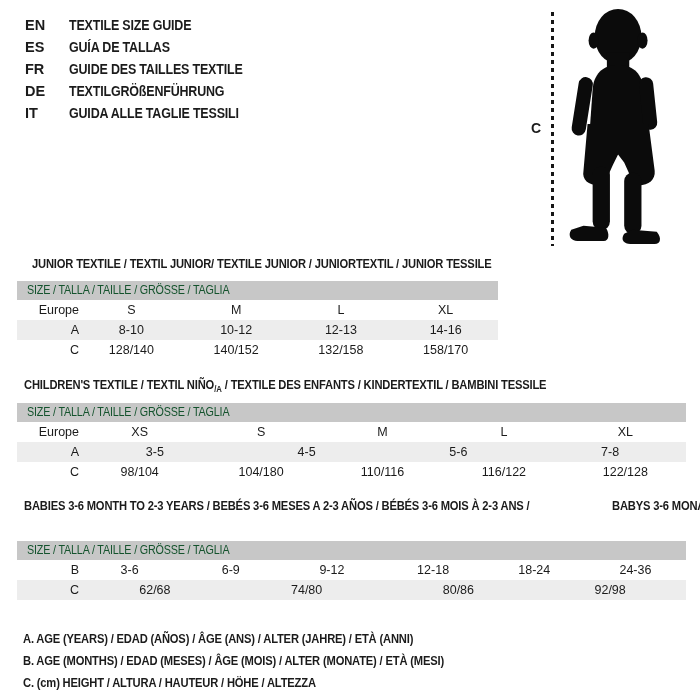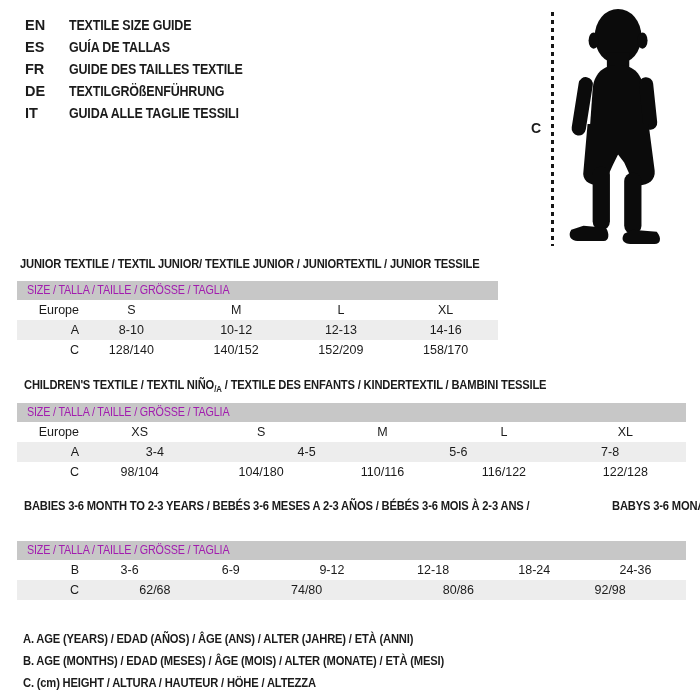--- a/index.html
+++ b/index.html
@@ -16,30 +16,30 @@
   
   .figure{position:absolute;left:530px;top:8px;width:160px;height:240px;}
   .dotline{position:absolute;left:21px;top:4px;width:3px;height:234px;
     background:repeating-linear-gradient(to bottom,#161616 0 4px,transparent 4px 8px);}
   .cmark{position:absolute;left:1px;top:112px;font-weight:700;font-size:14px;}
   .figure svg{position:absolute;left:33px;top:0;}
   
   .sec-title{position:absolute;font-weight:700;font-size:13px;white-space:nowrap;}
   .tline{height:21px;line-height:21px;}
   .sub{font-size:9px;position:relative;top:3px;letter-spacing:0;}
-  .s0-title{left:20px;top:253px;}
+  .s0-title{left:32px;top:253px;}
   .s1-title{left:24px;top:374px;}
   .s2-title{left:24px;top:495px;}
   
   .stable{position:absolute;left:17px;}
   .s0-table{top:281px;width:481px;}
   .s1-table{top:403px;width:669px;}
   .s2-table{top:541px;width:669px;}
   .bar{height:19px;line-height:19px;background:#c7c7c7;padding-left:10px;
-       font-size:12.5px;color:#a21caf;}
+       font-size:12.5px;color:#14532d;}
   .trow{display:flex;height:20px;line-height:20px;font-size:12.5px;}
   .trow.shaded{background:#ededed;}
   .row-label{flex:0 0 54px;padding-left:8px;text-align:right;}
   .cellv{flex:1;text-align:center;}
   
   .footnotes{position:absolute;left:23px;top:628px;}
   .fnote{height:22px;line-height:22px;font-weight:700;font-size:13px;white-space:nowrap;}
 </style>
 </head>
 <body>
@@ -105,38 +105,38 @@
           <span class="row-label">A</span>
           <span class="cellv">8-10</span>
           <span class="cellv">10-12</span>
           <span class="cellv">12-13</span>
           <span class="cellv">14-16</span>
         </div>
         <div class="trow">
           <span class="row-label">C</span>
           <span class="cellv">128/140</span>
           <span class="cellv">140/152</span>
-          <span class="cellv">152/209</span>
+          <span class="cellv">132/158</span>
           <span class="cellv">158/170</span>
         </div>
       </div>
       <div class="sec-title s1-title"><div class="tline cond"><span>CHILDREN'S TEXTILE / TEXTIL NIÑO</span><span class="sub">/A</span><span> / TEXTILE DES ENFANTS / KINDERTEXTIL / BAMBINI TESSILE</span></div></div>
       <div class="stable s1-table">
         <div class="bar"><span class="cond">SIZE / TALLA / TAILLE / GRÖSSE / TAGLIA</span></div>
         <div class="trow">
           <span class="row-label">Europe</span>
           <span class="cellv">XS</span>
           <span class="cellv">S</span>
           <span class="cellv">M</span>
           <span class="cellv">L</span>
           <span class="cellv">XL</span>
         </div>
         <div class="trow shaded">
           <span class="row-label">A</span>
-          <span class="cellv">3-4</span>
+          <span class="cellv">3-5</span>
           <span class="cellv">4-5</span>
           <span class="cellv">5-6</span>
           <span class="cellv">7-8</span>
         </div>
         <div class="trow">
           <span class="row-label">C</span>
           <span class="cellv">98/104</span>
           <span class="cellv">104/180</span>
           <span class="cellv">110/116</span>
           <span class="cellv">116/122</span>

